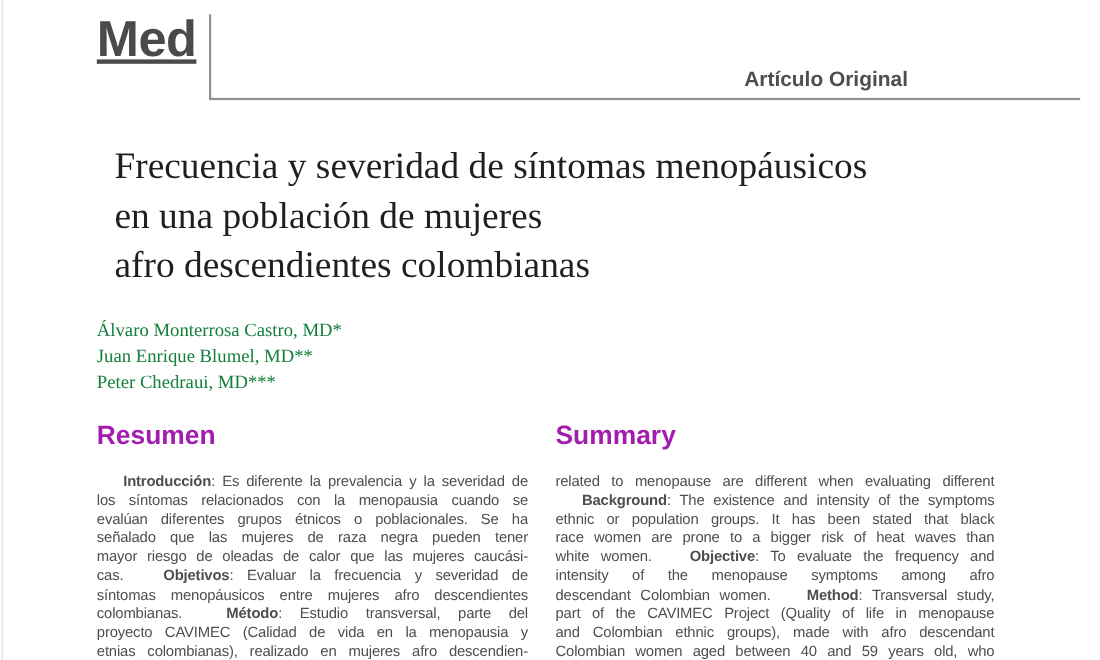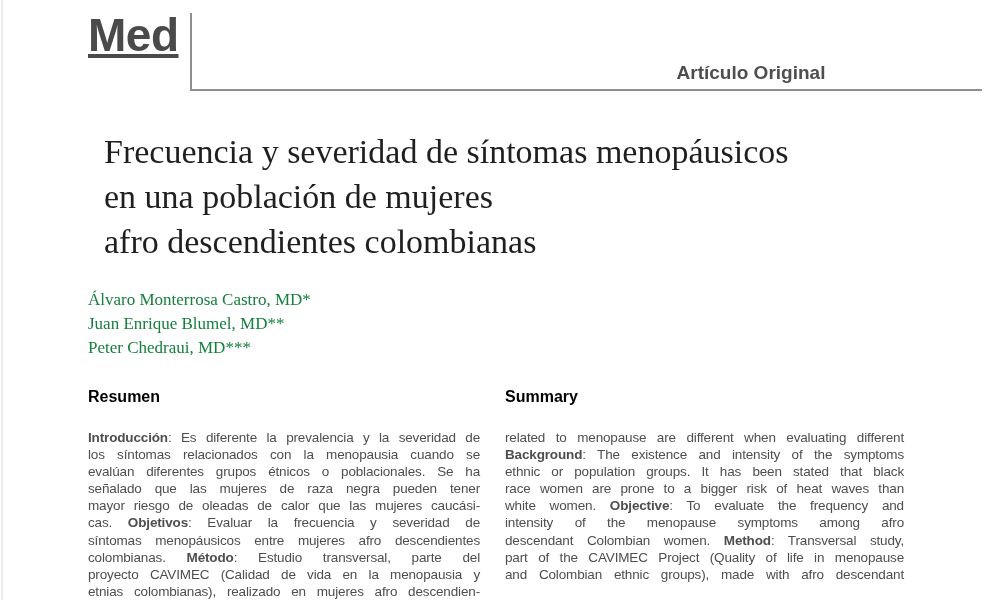--- a/index.html
+++ b/index.html
@@ -76,35 +76,35 @@
     line-height: 24px;
     color: #15803d;
   }
   
   .col { position: absolute; top: 384px; }
   .col-es { left: 88px; width: 392px; }
   .col-en { left: 505px; width: 399px; }
   .col h2 {
     font-family: "Liberation Sans", sans-serif;
     font-weight: bold;
-    font-size: 16px;
+    font-size: 24px;
     line-height: 26px;
-    color: #000000;
+    color: #a21caf;
   }
   .col .body { margin-top: 19px; }
   .jline {
     font-size: 13.5px;
     line-height: 17.1px;
     letter-spacing: -0.15px;
     color: #4e4e4e;
     text-align: justify;
     text-align-last: justify;
     white-space: normal;
   }
-  .jline .b { font-weight: bold; }
+  .jline .b { font-weight: bold; margin-left: 24px; }
 </style>
 </head>
 <body>
 
 <div class="page">
 
   <div class="edge"></div>
 
   <div class="logo">
     <div class="logo-med">Med</div>
@@ -148,16 +148,17 @@
     <div class="body">
         <div class="jline"><span>related to menopause are different when evaluating different</span></div>
         <div class="jline"><span class="b">Background</span><span>: The existence and intensity of the symptoms</span></div>
         <div class="jline"><span>ethnic or population groups. It has been stated that black</span></div>
         <div class="jline"><span>race women are prone to a bigger risk of heat waves than</span></div>
         <div class="jline"><span>white women. </span><span class="b">Objective</span><span>: To evaluate the frequency and</span></div>
         <div class="jline"><span>intensity of the menopause symptoms among afro</span></div>
         <div class="jline"><span>descendant Colombian women. </span><span class="b">Method</span><span>: Transversal study,</span></div>
         <div class="jline"><span>part of the CAVIMEC Project (Quality of life in menopause</span></div>
         <div class="jline"><span>and Colombian ethnic groups), made with afro descendant</span></div>
+        <div class="jline"><span>Colombian women aged between 40 and 59 years old, who</span></div>
       </div>
   </section>
 
 </div>
 
 </body></html>

